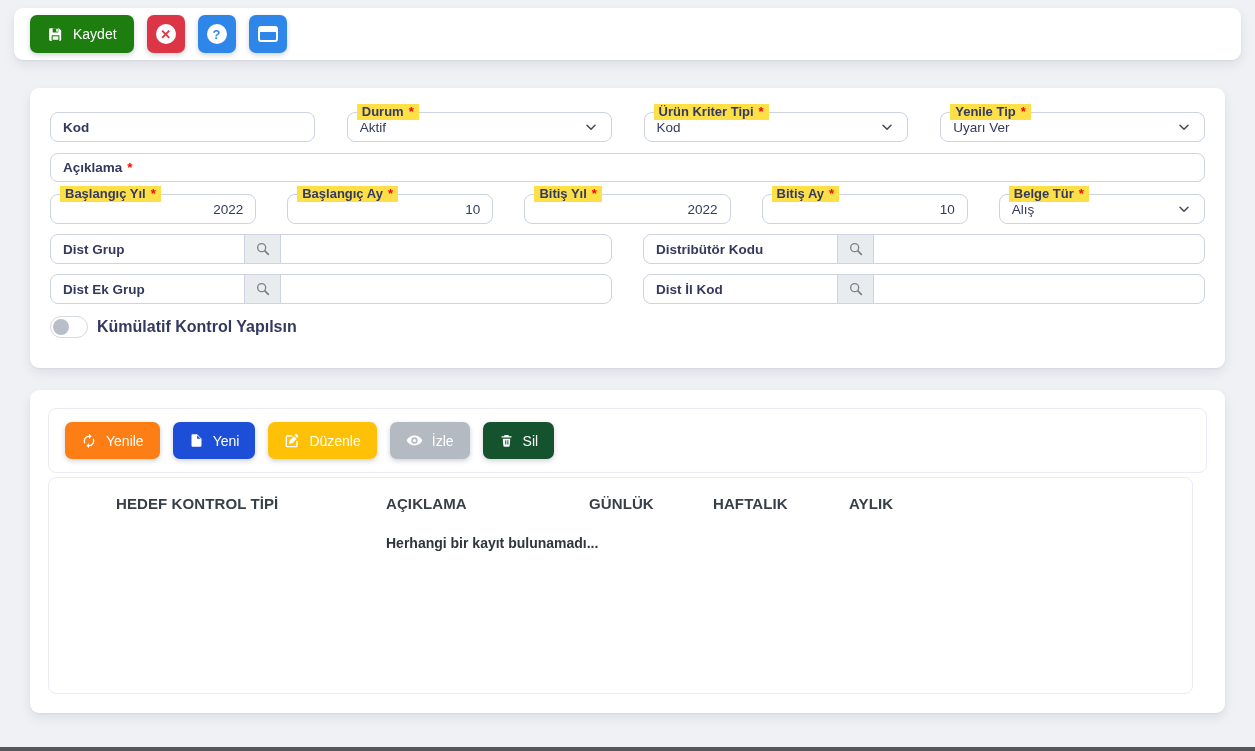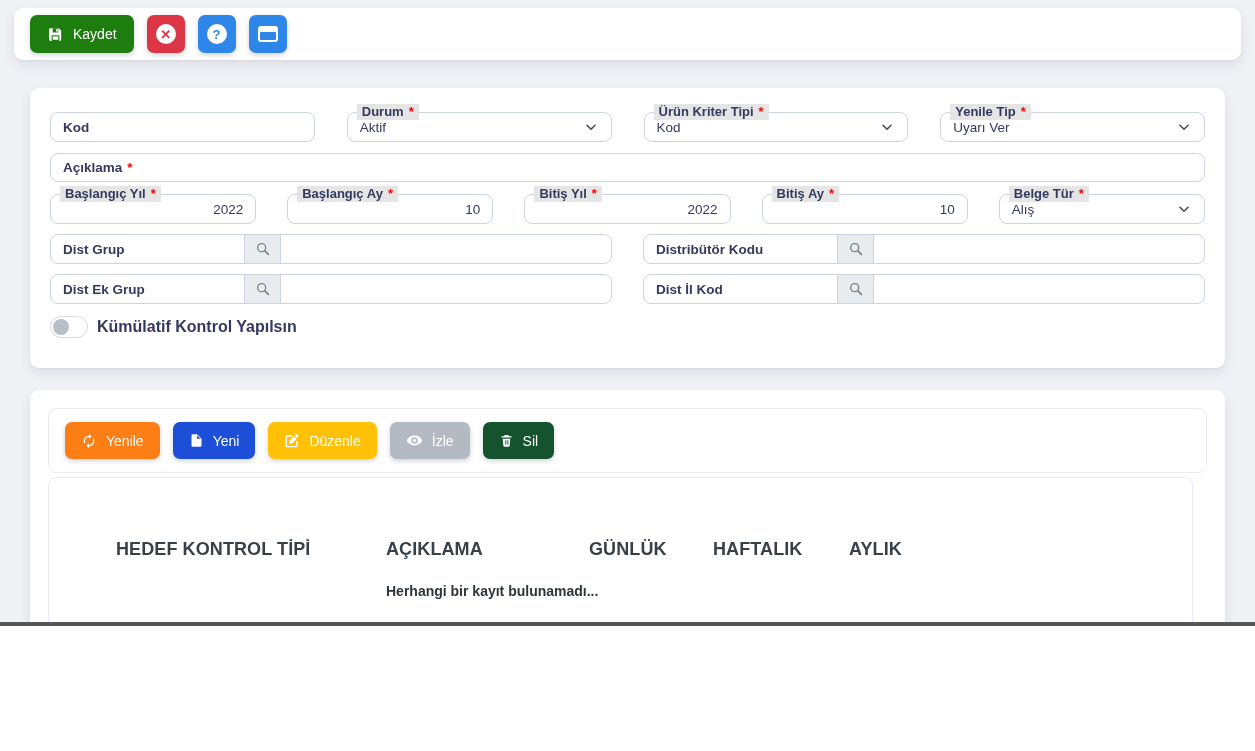--- a/index.html
+++ b/index.html
@@ -1,17 +1,17 @@
 <!DOCTYPE html>
 <html><head>
 <meta charset="utf-8">
 <style>
   * { box-sizing: border-box; margin: 0; padding: 0; }
   body { font-family: "Liberation Sans", sans-serif; }
-  .screen { width: 1255px; height: 626px; position: relative; background: #eff1f5; overflow: hidden; }
+  .screen { width: 1255px; height: 751px; position: relative; background: #eff1f5; overflow: hidden; }
 
   .card { background: #fff; border-radius: 9px; box-shadow: 0 1px 2px rgba(20,24,50,.05), 0 5px 12px rgba(20,24,50,.08); }
   .toolbar-card { margin: 8px 14px 0; height: 52px; display: flex; align-items: center; padding: 0 16px; gap: 13px; }
   .form-card { margin: 28px 30px 0; padding: 24px 20px 30px; }
   .grid-card { margin: 22px 30px 0; height: 323px; padding: 18px 18px 20px; }
 
   
   .btn { display: inline-flex; align-items: center; justify-content: center; gap: 9px; border: none; border-radius: 7px; color: #fff; font-family: inherit; font-size: 14px; cursor: pointer; box-shadow: 0 2px 5px rgba(40,50,80,.22); }
   .tb { height: 38px; }
   .btn-save   { background: #1d7e0f; padding: 0 17px; }
@@ -36,41 +36,41 @@
   .row  { margin-top: 11px; }
   .row.first { margin-top: 0; }
   .grid4 { display: grid; grid-template-columns: repeat(4, 1fr); gap: 32px; }
   .grid5 { display: grid; grid-template-columns: repeat(5, 1fr); gap: 31px; margin-top: 12px; }
   .grid2 { display: grid; grid-template-columns: repeat(2, 1fr); gap: 31px; margin-top: 10px; }
 
   .field { height: 30px; border: 1px solid #cdd3e0; border-radius: 8px; background: #fff; display: flex; align-items: center; padding: 0 12px; position: relative; color: #34395e; font-size: 13.5px; }
   .field.h29 { height: 29px; }
   .flabel { font-weight: 600; font-size: 13.5px; color: #34395e; display: inline-flex; gap: 5px; white-space: nowrap; }
   .req { color: #ff0000; font-weight: 700; }
-  .legend { position: absolute; top: -9px; left: 9px; background: #e5e5e5; padding: 0 5px; font-weight: 600; font-size: 13px; line-height: 1.25; color: #34395e; display: inline-flex; gap: 5px; white-space: nowrap; }
+  .legend { position: absolute; top: -9px; left: 9px; background: #fde047; padding: 0 5px; font-weight: 600; font-size: 13px; line-height: 1.25; color: #34395e; display: inline-flex; gap: 5px; white-space: nowrap; }
   .value { color: #34395e; font-size: 13.5px; }
   .chev { margin-left: auto; display: flex; color: #3f4656; }
   .num-input { border: none; outline: none; width: 100%; text-align: right; font: inherit; font-size: 13.5px; color: #34395e; background: transparent; }
 
   .igroup { display: flex; height: 30px; border: 1px solid #cdd3e0; border-radius: 8px; background: #fff; overflow: hidden; }
   .ig-label { flex: 0 0 193px; display: flex; align-items: center; padding: 0 12px; font-weight: 600; font-size: 13.5px; color: #34395e; white-space: nowrap; }
   .ig-btn { flex: 0 0 37px; background: #e9ecef; border-left: 1px solid #cdd3e0; border-right: 1px solid #cdd3e0; display: flex; align-items: center; justify-content: center; color: #7a8189; cursor: pointer; }
   .ig-value { flex: 1; }
 
   .toggle-row { display: flex; align-items: center; gap: 9px; margin-top: 12px; }
   .toggle { width: 38px; height: 22px; border-radius: 12px; border: 1px solid #d4d9e2; background: #fff; position: relative; display: inline-block; cursor: pointer; }
   .knob { position: absolute; left: 2px; top: 2px; width: 16px; height: 16px; border-radius: 50%; background: #b9bfc9; }
   .toggle-label { font-weight: 600; font-size: 16px; color: #34395e; }
 
   
   .panel { border: 1px solid #e9ecf4; border-radius: 8px; }
   .buttons-panel { padding: 13px 16px; display: flex; gap: 13px; }
   .table-panel { margin-top: 4px; height: 217px; width: calc(100% - 14px); }
   .thead { display: grid; grid-template-columns: 67px 270px 203px 124px 136px 1fr; padding-top: 17px; }
-  .th { font-weight: 700; font-size: 18px; color: #383f47; letter-spacing: .1px; white-space: nowrap; margin-top: 44px; }
+  .th { font-weight: 700; font-size: 15px; color: #383f47; letter-spacing: .1px; white-space: nowrap; }
   .c2 { grid-column: 2; } .c3 { grid-column: 3; } .c4 { grid-column: 4; } .c5 { grid-column: 5; } .c6 { grid-column: 6; }
   .empty { margin: 23px 0 0 337px; font-weight: 600; font-size: 14px; color: #30353c; }
 
   .bottom-bar { position: absolute; left: 0; right: 0; bottom: 0; height: 4px; background: #56575b; }
 </style>
 </head>
 <body>
 
 <div class="screen">
 

